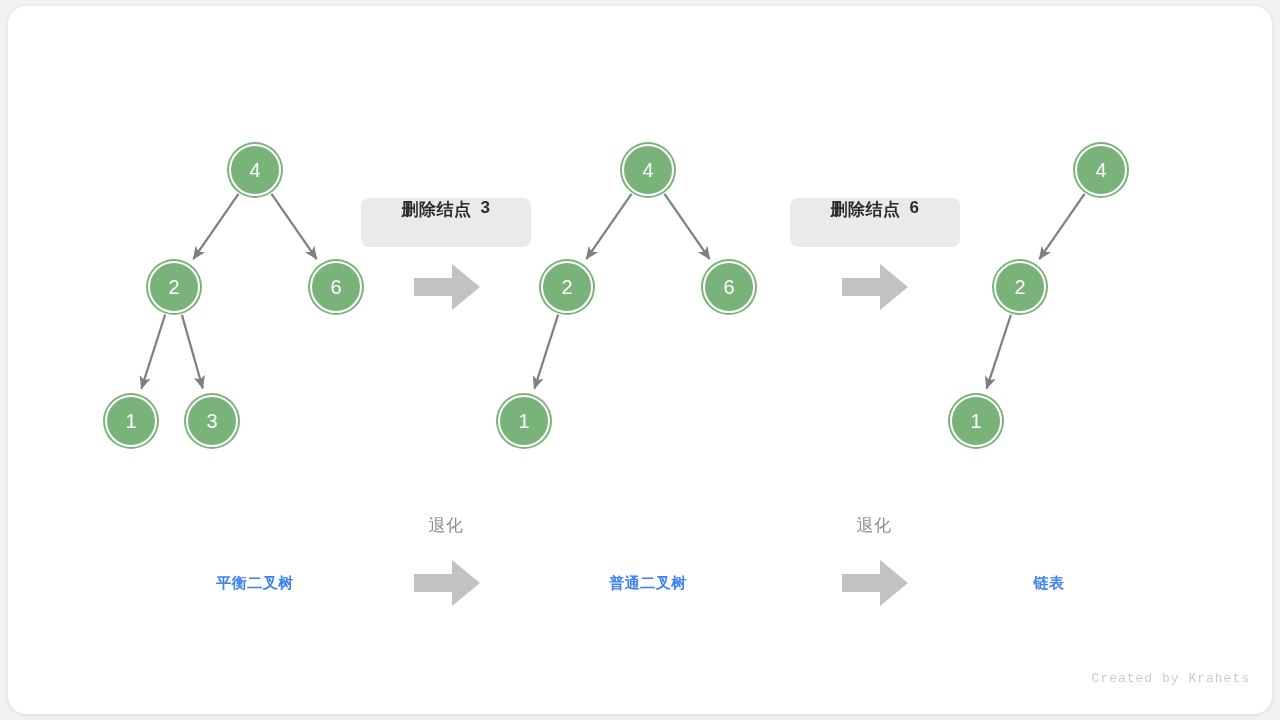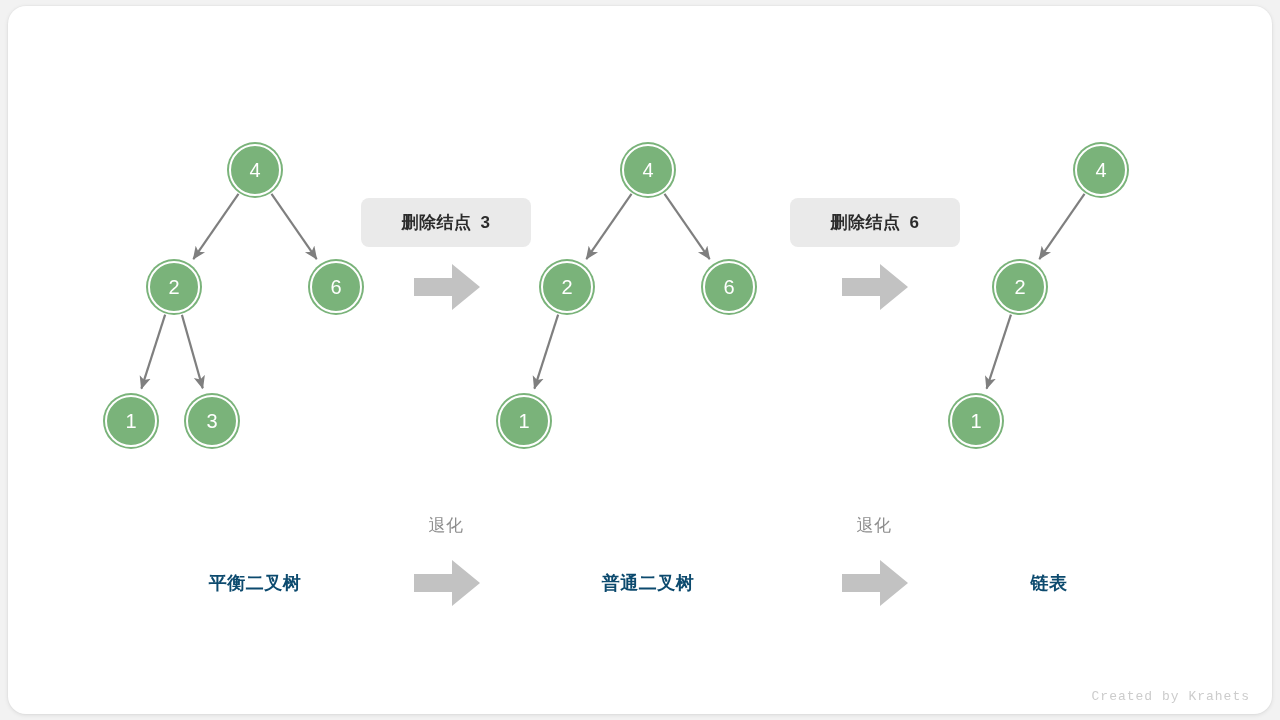--- a/index.html
+++ b/index.html
@@ -66,56 +66,55 @@
     line-height: 1;
   }
   .op-label {
     position: absolute;
     background: #eaeaea;
     border-radius: 8px;
     color: #2b2b2b;
     font-size: 17px;
     font-weight: bold;
     display: flex;
-    align-items: center;
     justify-content: center;
     letter-spacing: 0.5px;
     white-space: nowrap;
     box-sizing: border-box;
   }
   .op-label .num {
     margin-left: 9px;
     font-family: "Liberation Sans", "DejaVu Sans", sans-serif;
   }
   .block-arrow {
     position: absolute;
   }
   .cap-text {
     position: absolute;
-    color: #0c4a6e;
-    font-size: 18px;
+    color: #3b82f6;
+    font-size: 15px;
     font-weight: bold;
     white-space: nowrap;
     transform: translate(-50%, -50%);
     letter-spacing: 0.5px;
     font-family: Liberation Mono, monospace;
   }
   .deg-text {
     position: absolute;
     color: #8e8e8e;
     font-size: 17px;
     font-weight: normal;
     white-space: nowrap;
     transform: translate(-50%, -50%);
     letter-spacing: 0.5px;
   }
   #credit {
     position: absolute;
     right: 38px;
-    bottom: 22px;
+    bottom: 40px;
     color: #cccccc;
     font-size: 13px;
     font-family: "Liberation Mono", "DejaVu Sans Mono", monospace;
     letter-spacing: 1px;
     white-space: nowrap;
   }
 </style>
 </head>
 <body>
 

